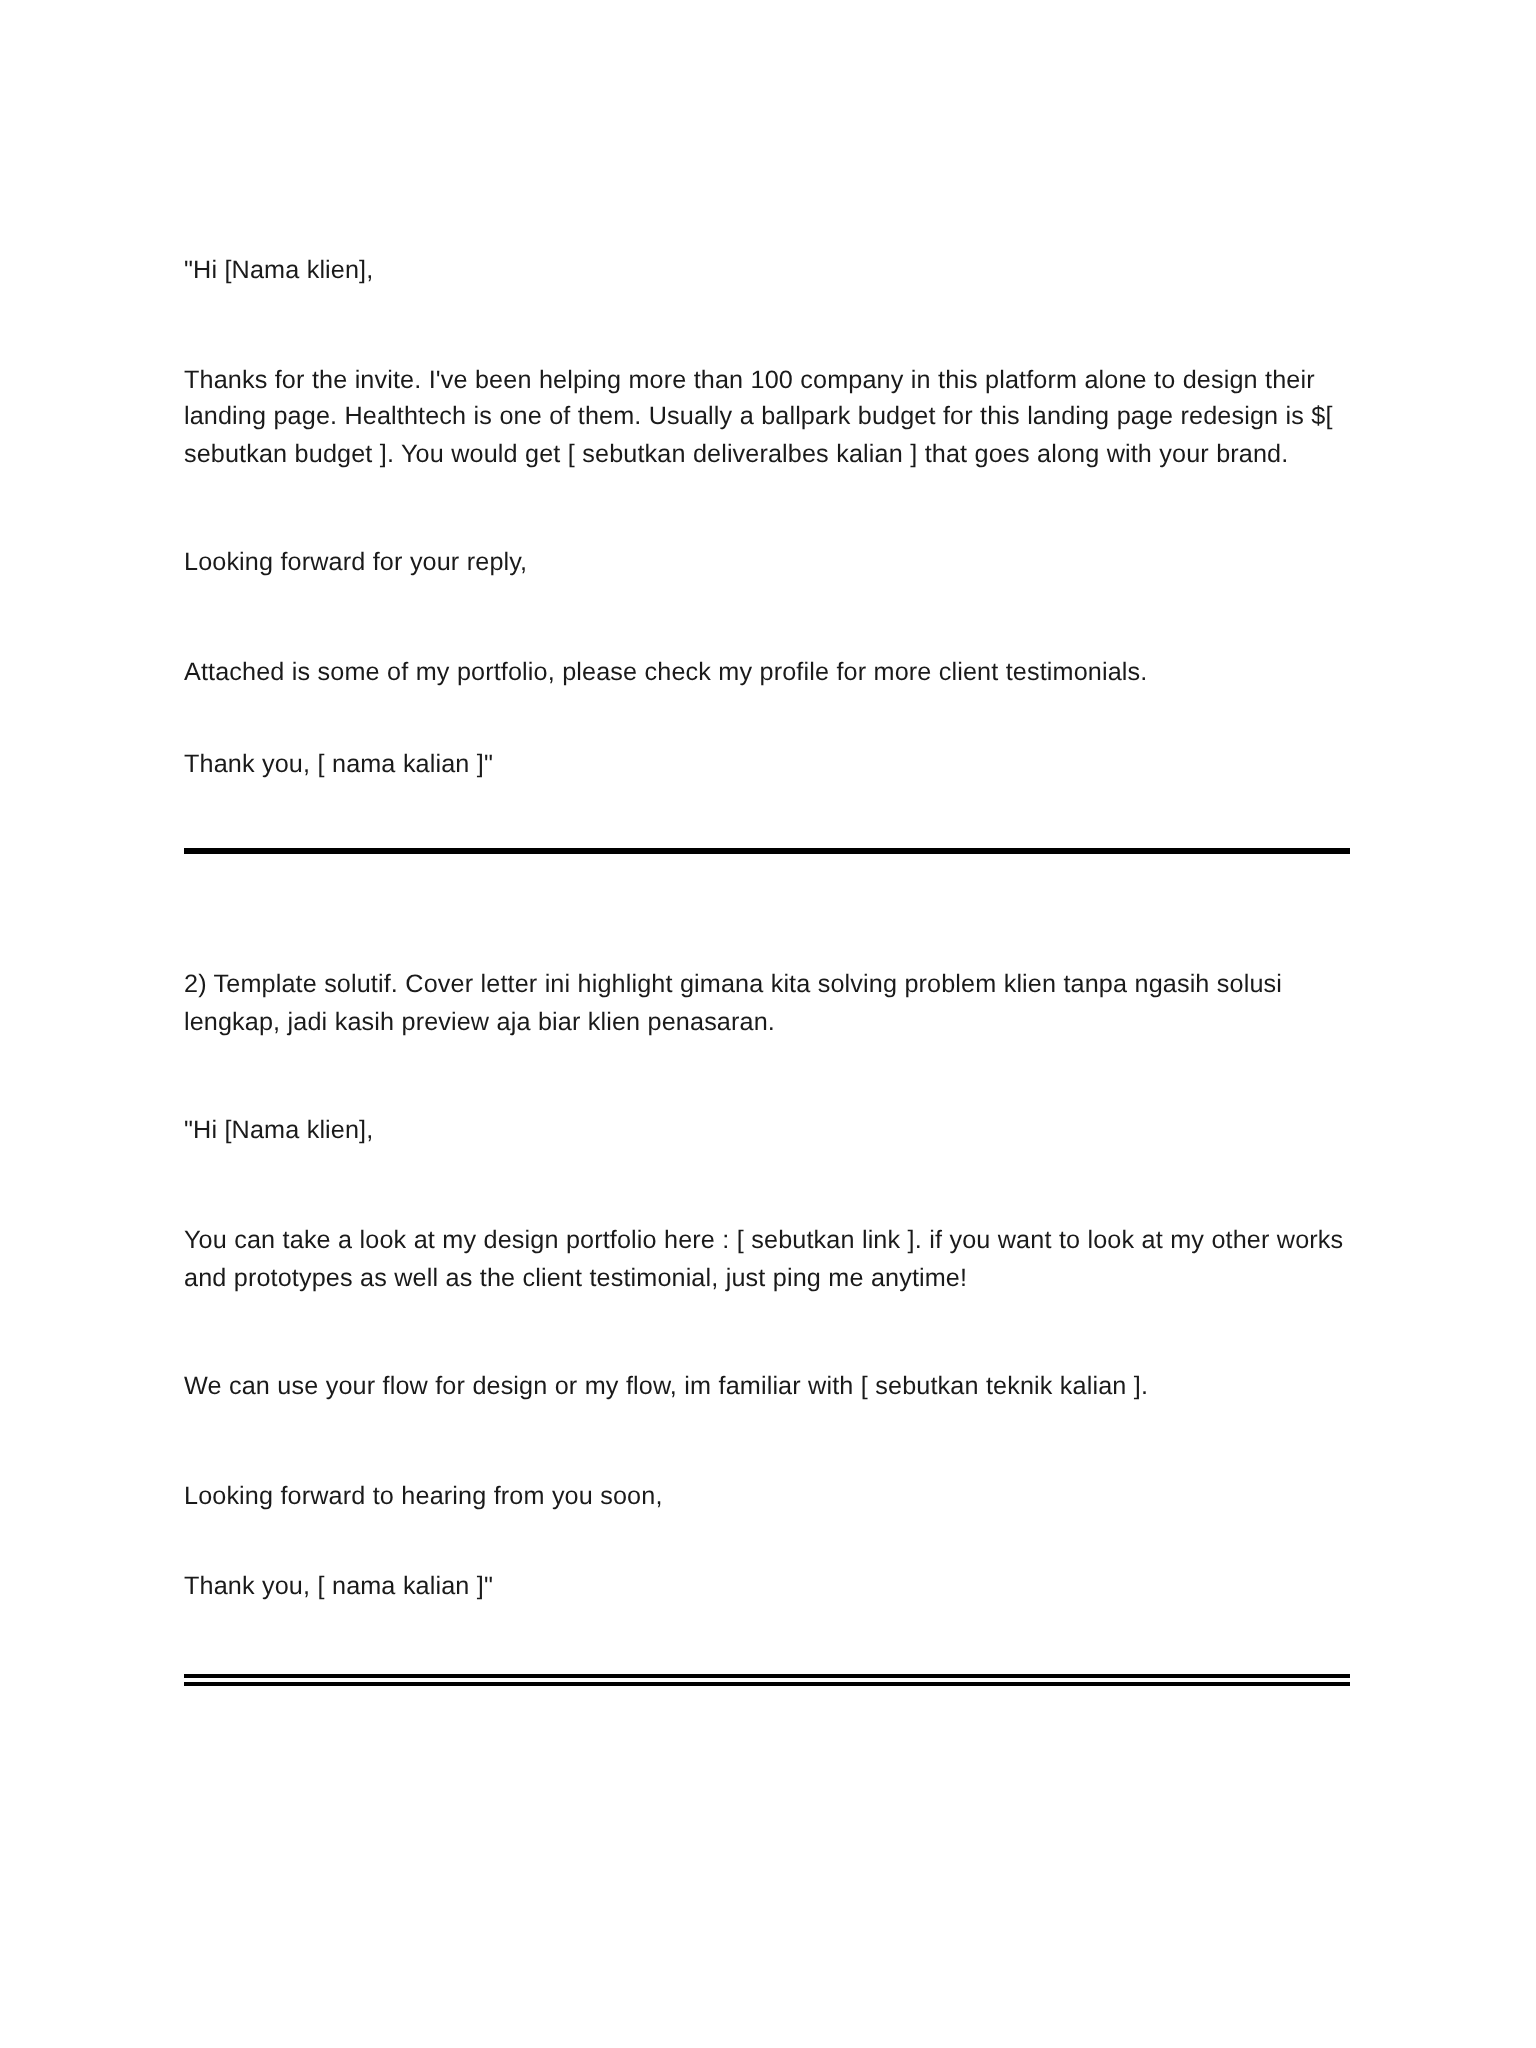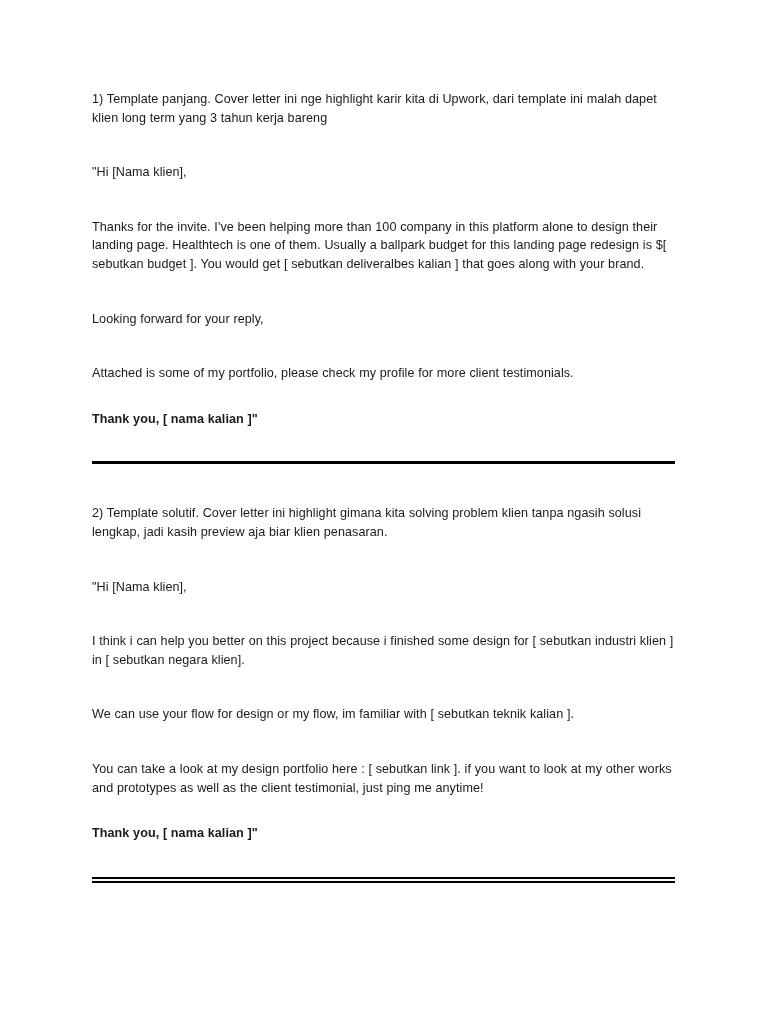--- a/index.html
+++ b/index.html
@@ -37,21 +37,21 @@
     line-height: 18.6px;
     color: #1a1a1a;
     margin: 0;
     text-align: left;
     letter-spacing: 0.005em;
     word-spacing: 0.01em;
   }
 
   
   .gap-block { margin-top: 36px; }   
-  .gap-tight { margin-top: 27px; font-weight: bold; }   
+  .gap-tight { margin-top: 27px; }   
   .gap-first { margin-top: 0; }
 
   
   .rule-wrap {
     width: 583px;
   }
 
   .rule-single {
     height: 0;
     border: none;
@@ -68,55 +68,54 @@
     border-bottom: 2px solid #000000;
     margin: 0;
     padding: 0;
     width: 100%;
     box-sizing: content-box;
     height: 2px;
     background: #ffffff;
   }
 
   .rule-gap-before-1 { margin-top: 33px; }
-  .rule-gap-after-1  { margin-top: 40px; }
+  .rule-gap-after-1  { margin-top: 56px; }
   .rule-gap-before-2 { margin-top: 34px; }
 </style>
 </head>
 <body>
 
 <div class="page">
   <div class="content">
 
-    <p class="para gap-first">1) Template panjang. Cover letter ini nge highlight karir kita di Upwork, dari template ini malah dapet klien long term yang 3 tahun kerja bareng</p>
 
     <p class="para gap-block">"Hi [Nama klien],</p>
 
     <p class="para gap-block">Thanks for the invite. I've been helping more than 100 company in this platform alone to design their landing page. Healthtech is one of them. Usually a ballpark budget for this landing page redesign is $[ sebutkan budget ]. You would get [ sebutkan deliveralbes kalian ] that goes along with your brand.</p>
 
     <p class="para gap-block">Looking forward for your reply,</p>
 
     <p class="para gap-block">Attached is some of my portfolio, please check my profile for more client testimonials.</p>
 
     <p class="para gap-tight">Thank you, [ nama kalian ]"</p>
 
     <div class="rule-wrap rule-gap-before-1">
       <hr class="rule-single">
     </div>
 
     <p class="para rule-gap-after-1">2) Template solutif. Cover letter ini highlight gimana kita solving problem klien tanpa ngasih solusi lengkap, jadi kasih preview aja biar klien penasaran.</p>
 
     <p class="para gap-block">"Hi [Nama klien],</p>
 
-    <p class="para gap-block">I think i can help you better on this project because i finished some design for [ sebutkan industri klien ] in [ sebutkan negara klien].</p>
+
+    <p class="para gap-block">You can take a look at my design portfolio here : [ sebutkan link ].  if you want to look at my other works and prototypes as well as the client testimonial, just ping me anytime!</p>
 
     <p class="para gap-block">We can use your flow for design or my flow, im familiar with [ sebutkan teknik kalian ].</p>
 
-    <p class="para gap-block">You can take a look at my design portfolio here : [ sebutkan link ].  if you want to look at my other works and prototypes as well as the client testimonial, just ping me anytime!</p>
-
+    <p class="para gap-block">Looking forward to hearing from you soon,</p>
 
     <p class="para gap-tight">Thank you, [ nama kalian ]"</p>
 
 
     <div class="rule-wrap rule-gap-before-2">
       <hr class="rule-double">
     </div>
 
   </div>
 </div>

